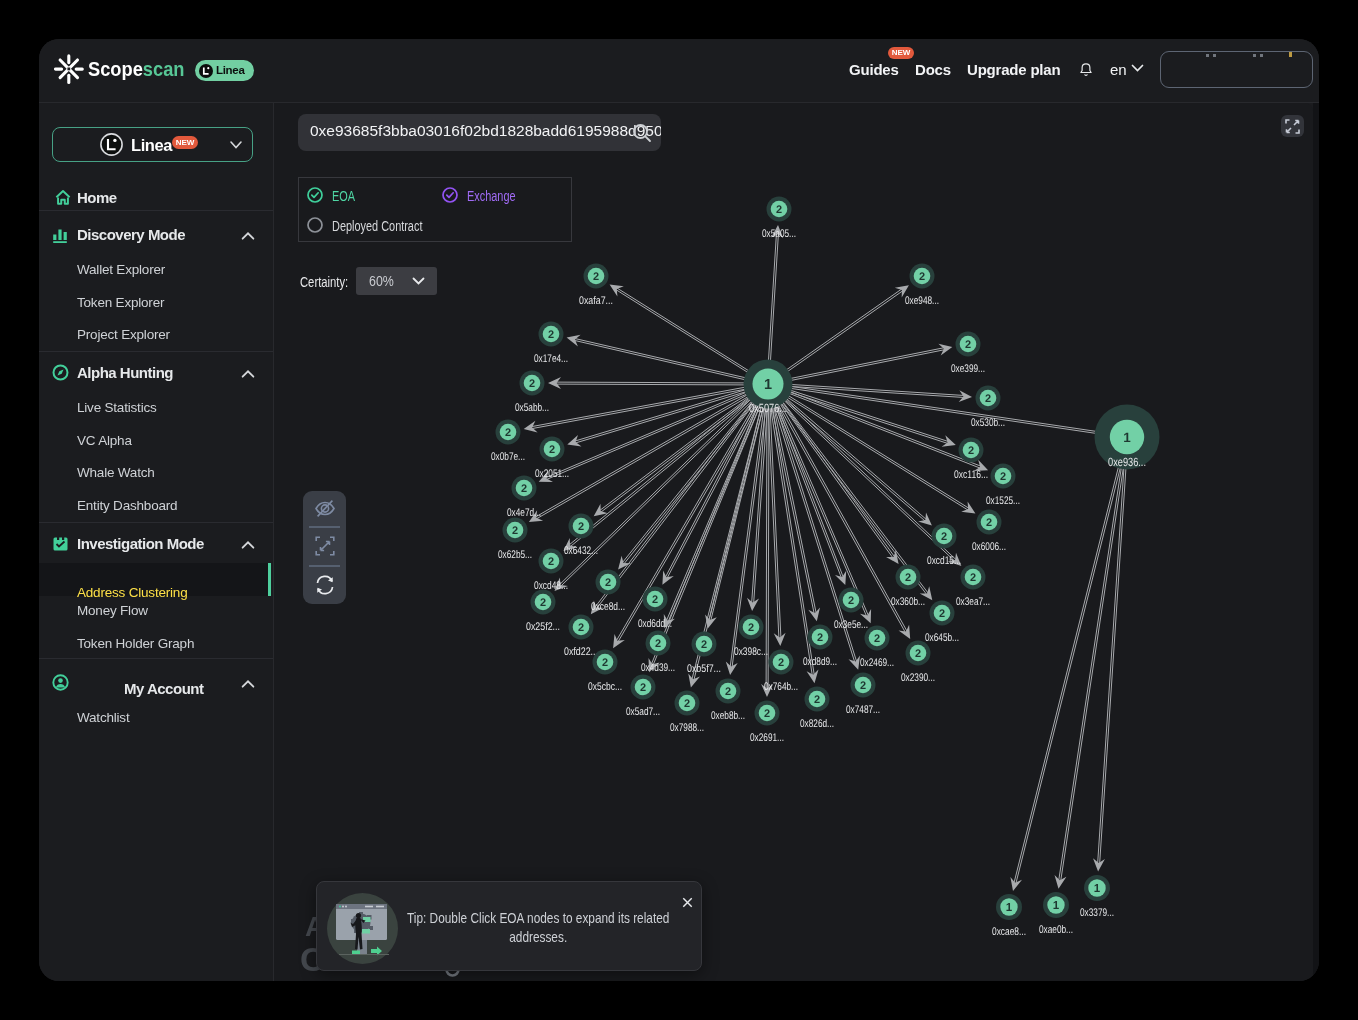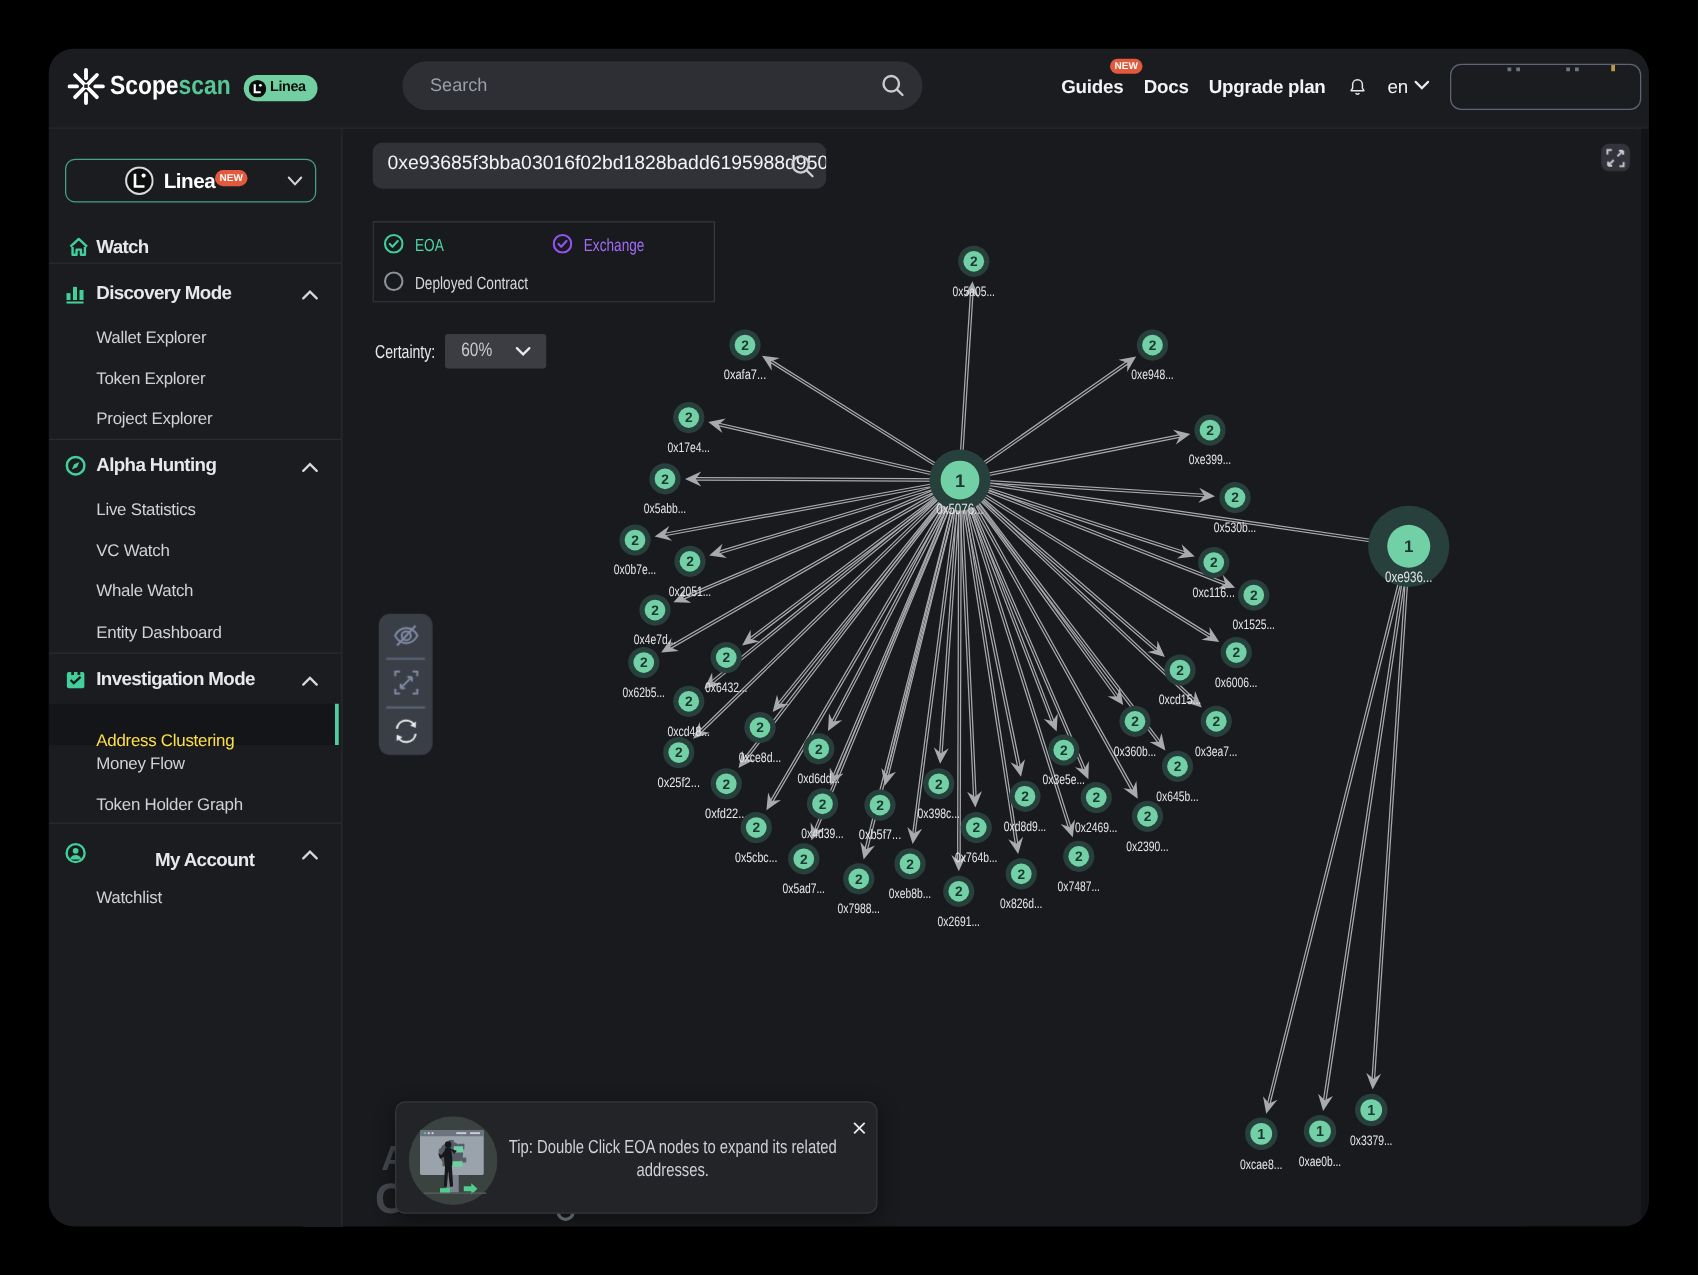--- a/index.html
+++ b/index.html
@@ -377,27 +377,20 @@
 </svg>
 <span class="logo-txt">Scope<span class="gr">scan</span></span>
 <span class="hbadge">
         <svg style="position:absolute;left:4px;top:3.5px" width="14" height="14" viewBox="0 0 14 14">
           <circle cx="7" cy="7" r="7" fill="#0b0d0c"></circle>
           <path d="M4.8 3.4 V9.8 H9.6" stroke="#fff" stroke-width="1.7" fill="none"></path>
           <circle cx="9.3" cy="4.2" r="1.1" fill="#fff"></circle>
         </svg>
         <span style="position:absolute;left:21px;">Linea</span>
       </span>
-<span class="searchpill">
-        <span class="ph">Search</span>
-<svg style="position:absolute;right:13px;top:9px" width="21" height="21" viewBox="0 0 21 21">
-          <circle cx="9" cy="9" r="6.2" fill="none" stroke="#c8cbd0" stroke-width="1.9"></circle>
-          <line x1="13.7" y1="13.7" x2="18" y2="18" stroke="#c8cbd0" stroke-width="1.9" stroke-linecap="round"></line>
-        </svg>
-</span>
 <span class="navlink" style="left:849px;">Guides</span>
 <span class="newbadge">NEW</span>
 <span class="navlink" style="left:915px;">Docs</span>
 <span class="navlink" style="left:967px;">Upgrade plan</span>
 <svg style="position:absolute;left:1079px;top:62px" width="14" height="15" viewBox="0 0 18 19">
         <path d="M9 2.2 c-3 0-5 2.2-5 5 v3.6 l-1.6 2.6 h13.2 L14 10.8 V7.2 c0-2.8-2-5-5-5z" fill="none" stroke="#e8eaec" stroke-width="1.5" stroke-linejoin="round"></path>
         <path d="M7.2 15.8 a1.9 1.9 0 0 0 3.6 0" fill="none" stroke="#e8eaec" stroke-width="1.5"></path>
       </svg>
 <span class="navlink" style="left:1110px;font-weight:400;">en</span>
 <svg style="position:absolute;left:1131px;top:64px" width="13" height="9" viewBox="0 0 13 9">
@@ -420,21 +413,21 @@
 <span style="left:131px;top:136px;font-size:16.5px;letter-spacing:-0.4px;font-weight:bold;color:#fff;">Linea</span>
 <span style="left:172px;top:136px;width:26px;height:13px;background:#e2593c;border-radius:7px;font-size:8px;font-weight:bold;color:#fff;text-align:center;line-height:13px;">NEW</span>
 <svg style="position:absolute;left:229px;top:140px" width="14" height="10" viewBox="0 0 14 10">
         <polyline points="2,2 7,7.5 12,2" fill="none" stroke="#d5d7da" stroke-width="1.6" stroke-linecap="round"></polyline>
       </svg>
 
 <svg style="position:absolute;left:55px;top:190px" width="16" height="15" viewBox="0 0 18 17">
         <path d="M1.5 8.2 L9 1.2 L16.5 8.2" fill="none" stroke="#42cf9a" stroke-width="2.2" stroke-linejoin="round"></path>
         <path d="M3.4 8.6 V15.6 H7 V11 H11 V15.6 H14.6 V8.6" fill="none" stroke="#42cf9a" stroke-width="2.2" stroke-linejoin="round"></path>
       </svg>
-<span class="sitem-h" style="top:189px;">Watch</span>
+<span class="sitem-h" style="top:189px;">Home</span>
 <span class="sdiv" style="top:210px;"></span>
 
 <svg style="position:absolute;left:52px;top:226px" width="17" height="17" viewBox="0 0 17 17">
         <rect x="1.2" y="8.5" width="3.2" height="5.5" fill="#42cf9a"></rect>
         <rect x="6.4" y="3.5" width="3.2" height="10.5" fill="#42cf9a"></rect>
         <rect x="11.6" y="6" width="3.2" height="8" fill="#42cf9a"></rect>
         <rect x="1.2" y="15.2" width="13.6" height="1.8" fill="#42cf9a"></rect>
       </svg>
 <span class="sitem-h" style="top:226px;">Discovery Mode</span>
 <svg class="chev-up" style="position:absolute;left:241px;top:229px;" width="13" height="9" viewBox="0 0 13 9">
@@ -447,21 +440,21 @@
 
 <svg style="position:absolute;left:52px;top:364px" width="17" height="17" viewBox="0 0 17 17">
         <circle cx="8.5" cy="8.5" r="7" fill="none" stroke="#42cf9a" stroke-width="2"></circle>
         <path d="M11.5 5.5 L9.7 9.7 L5.5 11.5 L7.3 7.3 Z" fill="#42cf9a"></path>
       </svg>
 <span class="sitem-h" style="top:364px;">Alpha Hunting</span>
 <svg class="chev-up" style="position:absolute;left:241px;top:367px;" width="13" height="9" viewBox="0 0 13 9">
         <polyline points="1.5,7 6.5,2 11.5,7" fill="none" stroke="#d5d7da" stroke-width="1.7" stroke-linecap="round"></polyline>
       </svg>
 <span class="sitem" style="top:400px;">Live Statistics</span>
-<span class="sitem" style="top:433px;">VC Watch</span>
+<span class="sitem" style="top:433px;">VC Alpha</span>
 <span class="sitem" style="top:465px;">Whale Watch</span>
 <span class="sitem" style="top:498px;">Entity Dashboard</span>
 <span class="sdiv" style="top:522px;"></span>
 
 <svg style="position:absolute;left:52px;top:535px" width="17" height="17" viewBox="0 0 17 17">
         <rect x="1.5" y="2.5" width="14" height="13" rx="1.5" fill="#42cf9a"></rect>
         <rect x="5" y="1" width="2.2" height="4" fill="#1b1c1f"></rect>
         <rect x="10" y="1" width="2.2" height="4" fill="#1b1c1f"></rect>
         <path d="M4.5 9 L7 11.5 L12.5 6.5" stroke="#1b1c1f" stroke-width="1.8" fill="none"></path>
       </svg>

